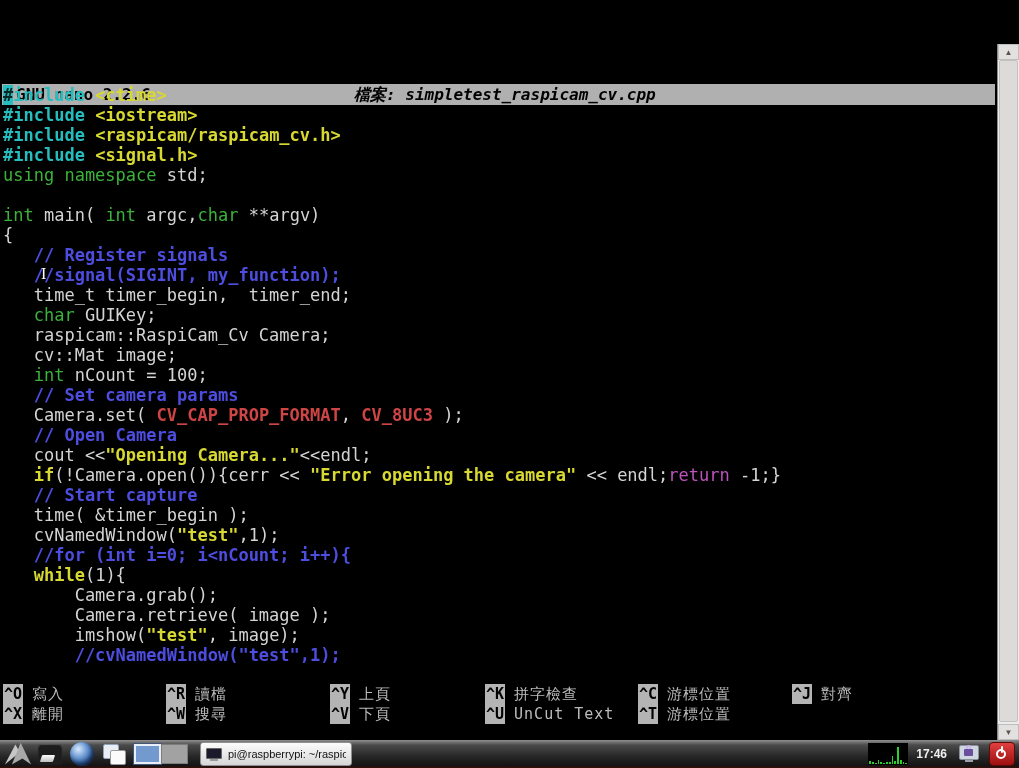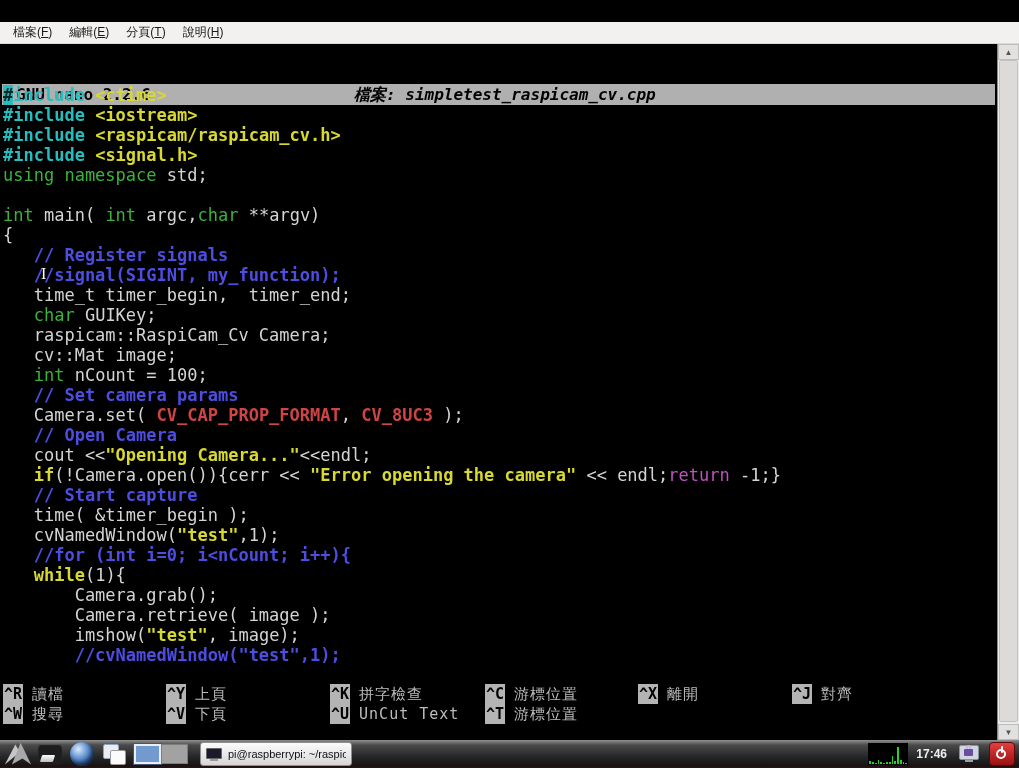--- a/index.html
+++ b/index.html
@@ -101,40 +101,35 @@
   .power .ring{position:absolute;left:6px;top:6px;width:10px;height:10px;border:2px solid #fff;
     border-radius:50%;box-sizing:border-box;clip-path:polygon(0 20%,35% 0,65% 0,100% 20%,100% 100%,0 100%);}
   .power .stem{position:absolute;left:10.5px;top:3px;width:2.5px;height:7px;background:#fff;border-radius:1px;}
 </style>
 </head>
 <body>
 
 <div class="screen">
 
 
-  <div class="menubar" id="menubar">
-      <span class="menu-item">檔案(<u>F</u>)</span>
-      <span class="menu-item">編輯(<u>E</u>)</span>
-      <span class="menu-item">分頁(<u>T</u>)</span>
-      <span class="menu-item">說明(<u>H</u>)</span>
-    </div>
 
   <div class="terminal">
     <div class="nano-header">
       <span class="nano-app">GNU nano 2.2.6</span>
       <span class="nano-file">檔案: simpletest_raspicam_cv.cpp</span>
     </div>
     <div class="code" id="code"><div class="code-line"></div><div class="code-line"><span style="color: rgb(6, 40, 40); font-weight: bold; background: rgb(37, 189, 189);">#</span><span style="color: rgb(37, 189, 189); font-weight: bold;">include</span><span style="color: rgb(212, 212, 212); font-weight: normal;"> </span><span style="color: rgb(216, 216, 50); font-weight: bold;">&lt;ctime&gt;</span></div><div class="code-line"><span style="color: rgb(37, 189, 189); font-weight: bold;">#include</span><span style="color: rgb(212, 212, 212); font-weight: normal;"> </span><span style="color: rgb(216, 216, 50); font-weight: bold;">&lt;iostream&gt;</span></div><div class="code-line"><span style="color: rgb(37, 189, 189); font-weight: bold;">#include</span><span style="color: rgb(212, 212, 212); font-weight: normal;"> </span><span style="color: rgb(216, 216, 50); font-weight: bold;">&lt;raspicam/raspicam_cv.h&gt;</span></div><div class="code-line"><span style="color: rgb(37, 189, 189); font-weight: bold;">#include</span><span style="color: rgb(212, 212, 212); font-weight: normal;"> </span><span style="color: rgb(216, 216, 50); font-weight: bold;">&lt;signal.h&gt;</span></div><div class="code-line"><span style="color: rgb(59, 179, 59); font-weight: normal;">using namespace</span><span style="color: rgb(212, 212, 212); font-weight: normal;"> std;</span></div><div class="code-line"></div><div class="code-line"><span style="color: rgb(59, 179, 59); font-weight: normal;">int</span><span style="color: rgb(212, 212, 212); font-weight: normal;"> main( </span><span style="color: rgb(59, 179, 59); font-weight: normal;">int</span><span style="color: rgb(212, 212, 212); font-weight: normal;"> argc,</span><span style="color: rgb(59, 179, 59); font-weight: normal;">char</span><span style="color: rgb(212, 212, 212); font-weight: normal;"> **argv)</span></div><div class="code-line"><span style="color: rgb(212, 212, 212); font-weight: normal;">{</span></div><div class="code-line"><span style="color: rgb(77, 77, 224); font-weight: bold;">   // Register signals</span></div><div class="code-line"><span style="color: rgb(77, 77, 224); font-weight: bold;">   //signal(SIGINT, my_function);</span></div><div class="code-line"><span style="color: rgb(212, 212, 212); font-weight: normal;">   time_t timer_begin,  timer_end;</span></div><div class="code-line"><span style="color: rgb(212, 212, 212); font-weight: normal;">   </span><span style="color: rgb(59, 179, 59); font-weight: normal;">char</span><span style="color: rgb(212, 212, 212); font-weight: normal;"> GUIKey;</span></div><div class="code-line"><span style="color: rgb(212, 212, 212); font-weight: normal;">   raspicam::RaspiCam_Cv Camera;</span></div><div class="code-line"><span style="color: rgb(212, 212, 212); font-weight: normal;">   cv::Mat image;</span></div><div class="code-line"><span style="color: rgb(212, 212, 212); font-weight: normal;">   </span><span style="color: rgb(59, 179, 59); font-weight: normal;">int</span><span style="color: rgb(212, 212, 212); font-weight: normal;"> nCount = 100;</span></div><div class="code-line"><span style="color: rgb(77, 77, 224); font-weight: bold;">   // Set camera params</span></div><div class="code-line"><span style="color: rgb(212, 212, 212); font-weight: normal;">   Camera.set( </span><span style="color: rgb(207, 69, 69); font-weight: bold;">CV_CAP_PROP_FORMAT</span><span style="color: rgb(212, 212, 212); font-weight: normal;">, </span><span style="color: rgb(207, 69, 69); font-weight: bold;">CV_8UC3</span><span style="color: rgb(212, 212, 212); font-weight: normal;"> );</span></div><div class="code-line"><span style="color: rgb(77, 77, 224); font-weight: bold;">   // Open Camera</span></div><div class="code-line"><span style="color: rgb(212, 212, 212); font-weight: normal;">   cout &lt;&lt;</span><span style="color: rgb(216, 216, 50); font-weight: bold;">"Opening Camera..."</span><span style="color: rgb(212, 212, 212); font-weight: normal;">&lt;&lt;endl;</span></div><div class="code-line"><span style="color: rgb(212, 212, 212); font-weight: normal;">   </span><span style="color: rgb(216, 216, 50); font-weight: bold;">if</span><span style="color: rgb(212, 212, 212); font-weight: normal;">(!Camera.open()){cerr &lt;&lt; </span><span style="color: rgb(216, 216, 50); font-weight: bold;">"Error opening the camera"</span><span style="color: rgb(212, 212, 212); font-weight: normal;"> &lt;&lt; endl;</span><span style="color: rgb(189, 82, 189); font-weight: normal;">return</span><span style="color: rgb(212, 212, 212); font-weight: normal;"> -1;}</span></div><div class="code-line"><span style="color: rgb(77, 77, 224); font-weight: bold;">   // Start capture</span></div><div class="code-line"><span style="color: rgb(212, 212, 212); font-weight: normal;">   time( &amp;timer_begin );</span></div><div class="code-line"><span style="color: rgb(212, 212, 212); font-weight: normal;">   cvNamedWindow(</span><span style="color: rgb(216, 216, 50); font-weight: bold;">"test"</span><span style="color: rgb(212, 212, 212); font-weight: normal;">,1);</span></div><div class="code-line"><span style="color: rgb(77, 77, 224); font-weight: bold;">   //for (int i=0; i&lt;nCount; i++){</span></div><div class="code-line"><span style="color: rgb(212, 212, 212); font-weight: normal;">   </span><span style="color: rgb(216, 216, 50); font-weight: bold;">while</span><span style="color: rgb(212, 212, 212); font-weight: normal;">(1){</span></div><div class="code-line"><span style="color: rgb(212, 212, 212); font-weight: normal;">       Camera.grab();</span></div><div class="code-line"><span style="color: rgb(212, 212, 212); font-weight: normal;">       Camera.retrieve( image );</span></div><div class="code-line"><span style="color: rgb(212, 212, 212); font-weight: normal;">       imshow(</span><span style="color: rgb(216, 216, 50); font-weight: bold;">"test"</span><span style="color: rgb(212, 212, 212); font-weight: normal;">, image);</span></div><div class="code-line"><span style="color: rgb(77, 77, 224); font-weight: bold;">       //cvNamedWindow("test",1);</span></div></div>
     <div class="shortcuts" id="shortcuts">
+        <span><span class="sc-key">^O</span><span class="sc-label">寫入</span></span>
         <span><span class="sc-key">^R</span><span class="sc-label">讀檔</span></span>
         <span><span class="sc-key">^Y</span><span class="sc-label">上頁</span></span>
         <span><span class="sc-key">^K</span><span class="sc-label">拼字檢查</span></span>
         <span><span class="sc-key">^C</span><span class="sc-label">游標位置</span></span>
+        <span><span class="sc-key">^J</span><span class="sc-label">對齊</span></span>
         <span><span class="sc-key">^X</span><span class="sc-label">離開</span></span>
-        <span><span class="sc-key">^J</span><span class="sc-label">對齊</span></span>
         <span><span class="sc-key">^W</span><span class="sc-label">搜尋</span></span>
         <span><span class="sc-key">^V</span><span class="sc-label">下頁</span></span>
         <span><span class="sc-key">^U</span><span class="sc-label">UnCut Text</span></span>
         <span><span class="sc-key">^T</span><span class="sc-label">游標位置</span></span>
       </div>
     <div class="ibeam">I</div>
   </div>
 
   <div class="scrollbar">
     <div class="sb-btn sb-up">▲</div>

